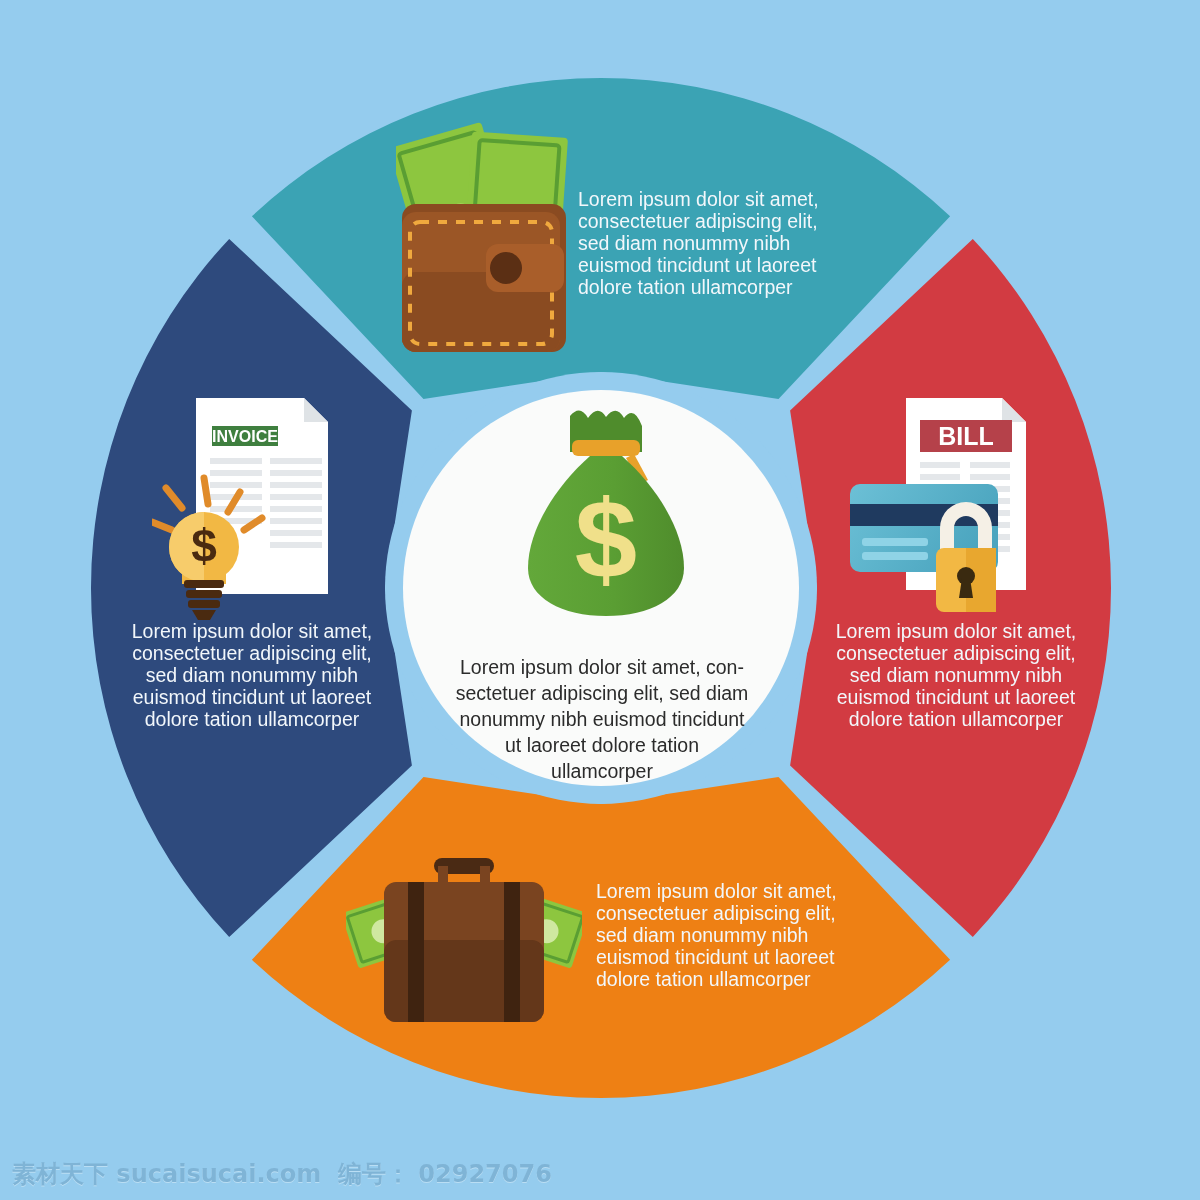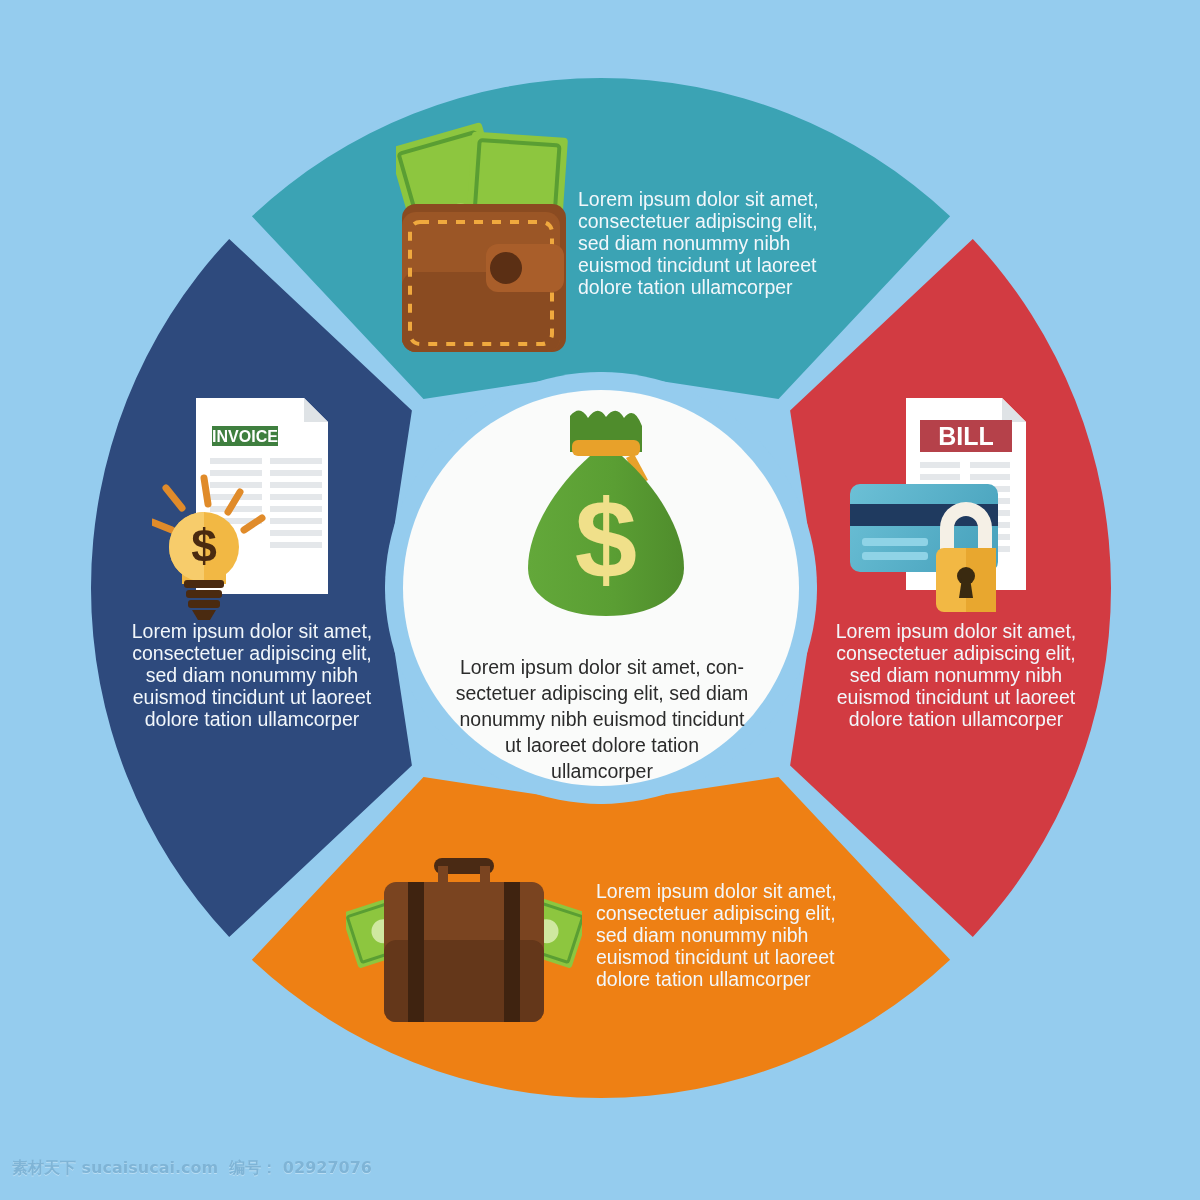--- a/index.html
+++ b/index.html
@@ -46,21 +46,21 @@
     text-align:center;
   }
   #footer-credit .cred{
     display:inline-flex;align-items:center;gap:6px;
     color:#ffffff;font-size:31px;font-weight:bold;
     font-family:"Liberation Sans", sans-serif;
     letter-spacing:-0.5px;
   }
   #watermark{
     position:absolute;left:12px;top:1158px;
-    color:#7fb4d6;font-size:16px;font-weight:bold;
+    color:#7fb4d6;font-size:24px;font-weight:bold;
     font-family:"DejaVu Sans", sans-serif;
     text-shadow:0 1px 0 rgba(255,255,255,0.35);
     white-space:pre;
   }
 </style>
 </head>
 <body>
 
 <div id="stage">
 

